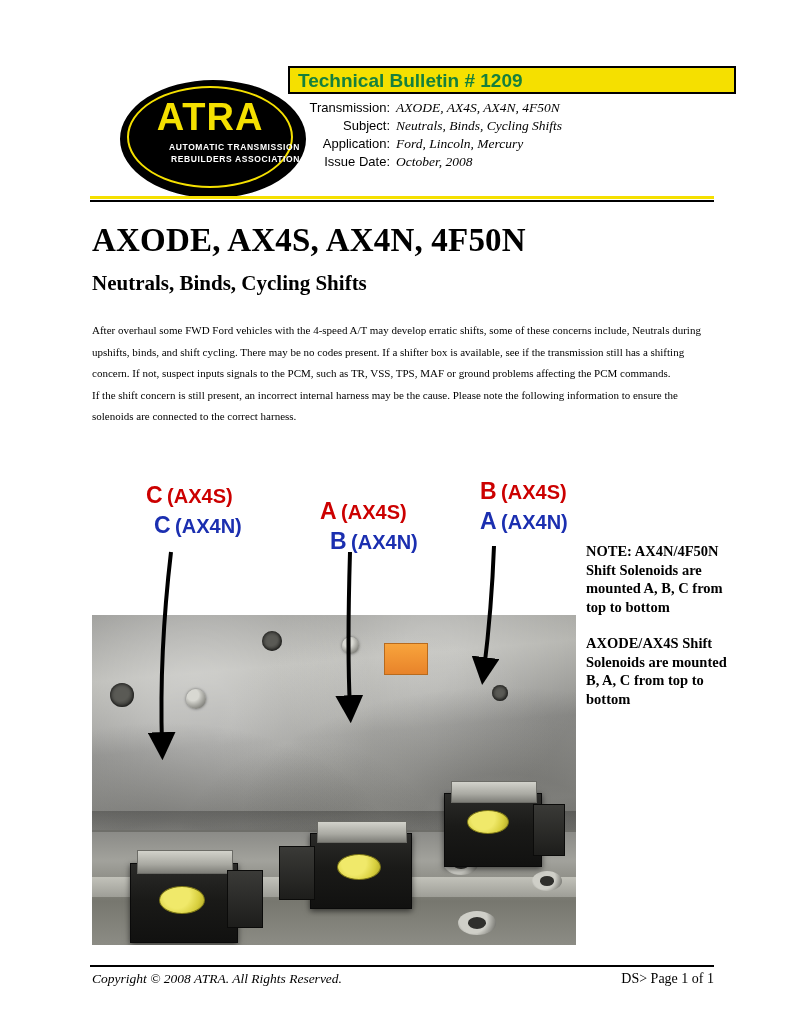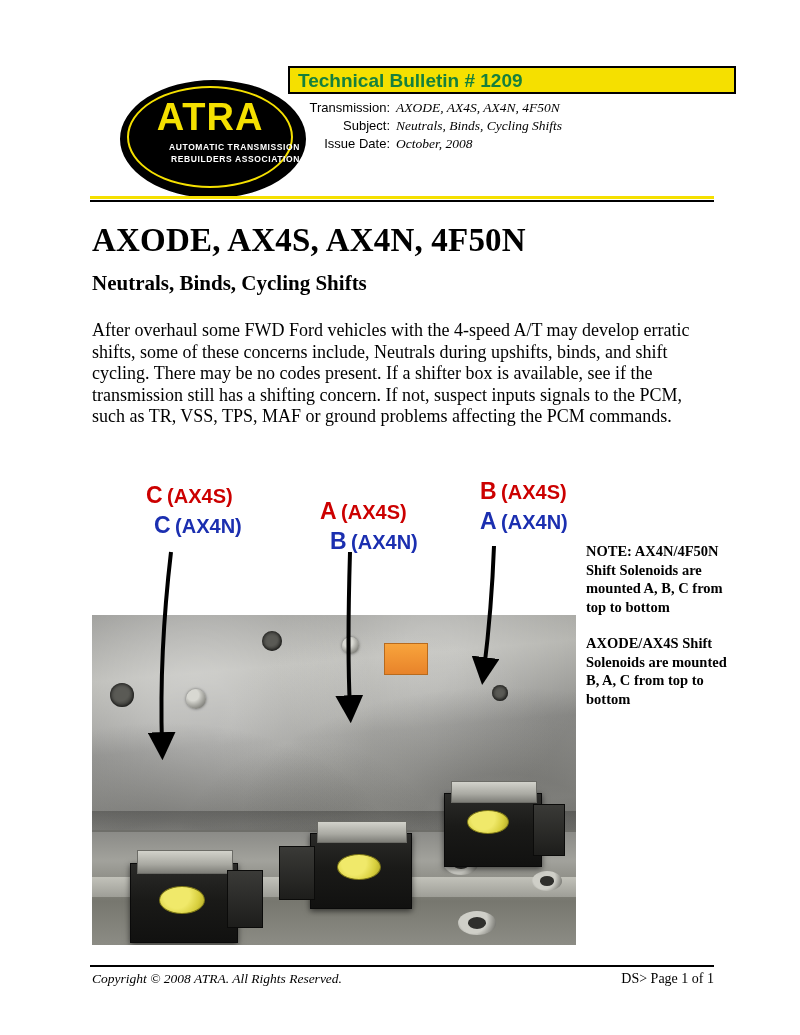--- a/index.html
+++ b/index.html
@@ -166,21 +166,21 @@
     font-weight: bold;
     font-size: 21px;
   }
 
   
   .body-copy {
     position: absolute;
     left: 92px;
     top: 320px;
     width: 624px;
-    font-size: 18px;
+    font-size: 11px;
     line-height: 21.5px;
     text-align: left;
   }
   .body-copy p { margin: 0; }
 
   
   .figure {
     position: absolute;
     left: 92px;
     top: 480px;
@@ -382,34 +382,39 @@
     <div class="meta">
       <div class="meta-row">
         <div class="meta-label">Transmission:</div>
         <div class="meta-value">AXODE, AX4S, AX4N, 4F50N</div>
       </div>
       <div class="meta-row">
         <div class="meta-label">Subject:</div>
         <div class="meta-value">Neutrals, Binds, Cycling Shifts</div>
       </div>
       <div class="meta-row">
+        <div class="meta-label">Application:</div>
+        <div class="meta-value">Ford, Lincoln, Mercury</div>
+      </div>
+      <div class="meta-row">
         <div class="meta-label">Issue Date:</div>
         <div class="meta-value">October, 2008</div>
       </div>
     </div>
   </div>
 
   <div class="rule-top"></div>
   <div class="rule-top-line"></div>
 
   <div class="title">AXODE, AX4S, AX4N, 4F50N</div>
   <div class="subtitle">Neutrals, Binds, Cycling Shifts</div>
 
   <div class="body-copy">
     <p>After overhaul some FWD Ford vehicles with the 4-speed A/T may develop erratic shifts, some of these concerns include, Neutrals during upshifts, binds, and shift cycling. There may be no codes present. If a shifter box is available, see if the transmission still has a shifting concern. If not, suspect inputs signals to the PCM, such as TR, VSS, TPS, MAF or ground problems affecting the PCM commands.</p>
+    <p>If the shift concern is still present, an incorrect internal harness may be the cause. Please note the following information to ensure the solenoids are connected to the correct harness.</p>
   </div>
 
   <div class="figure">
 
     <div class="photo">
       <div class="mottle"></div>
       <div class="dark-band"></div>
       <div class="lower-body"></div>
       <div class="ledge"></div>
 

